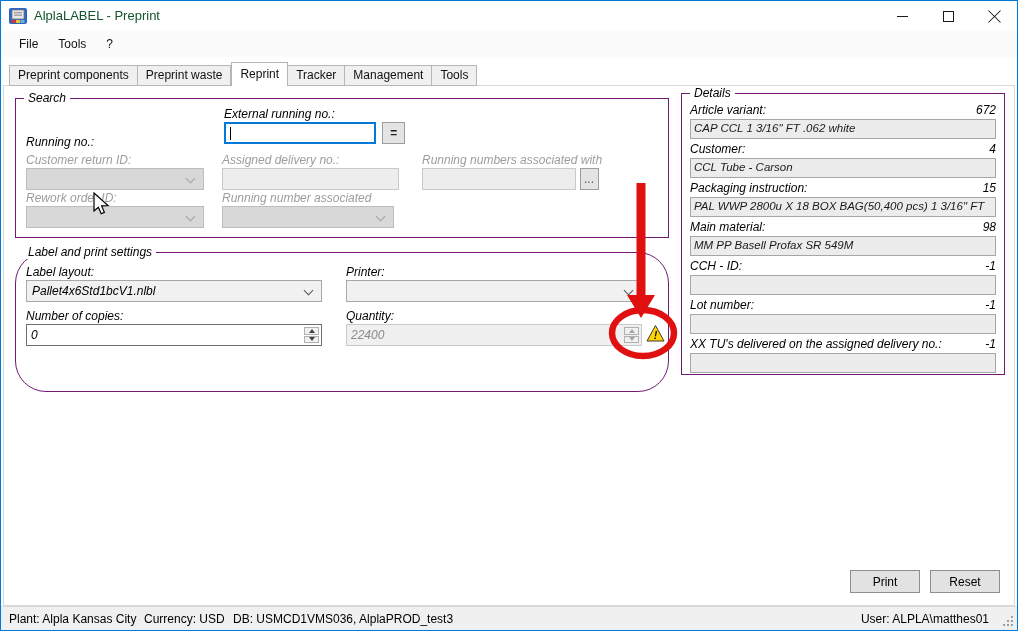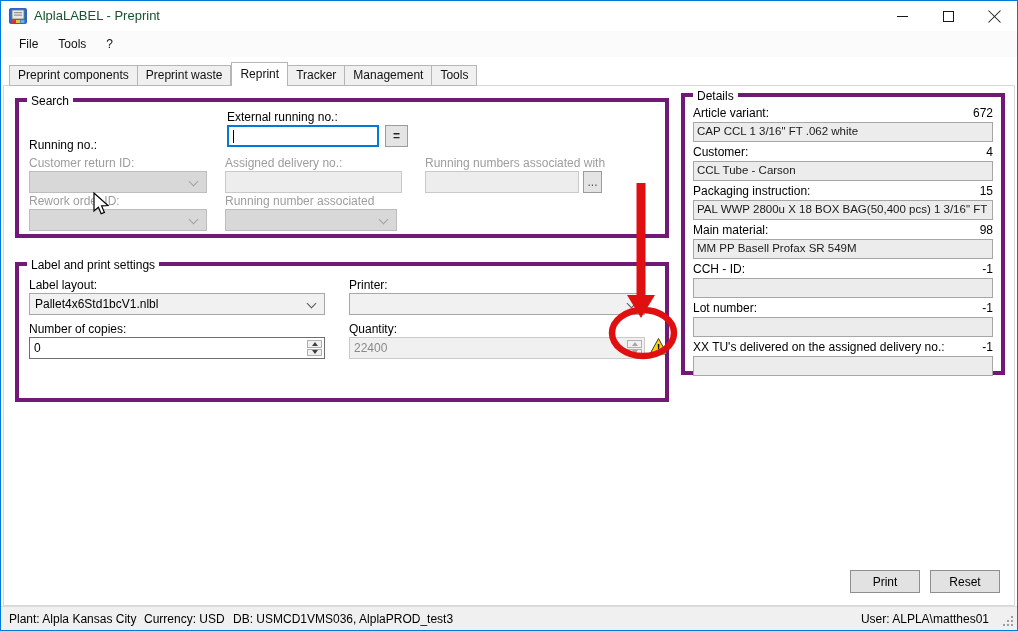--- a/index.html
+++ b/index.html
@@ -32,21 +32,21 @@
   .tabframe { position:absolute; left:2px; top:84px; width:1012px; height:521px;
               border:1px solid #d8d8d8; background:#fff; }
   .tabs { position:absolute; left:8px; top:61px; height:24px; display:flex; align-items:flex-end; z-index:4; }
   .tab { height:21px; line-height:19px; padding:0 8px; background:#f0f0f0;
          border:1px solid #b6b6b6; border-left:none; font-size:12px; color:#111; margin-bottom:0; }
   .tab:first-child { border-left:1px solid #b6b6b6; }
   .tab.active { height:24px; line-height:22px; background:#fff; border-left:1px solid #b6b6b6;
                 border-bottom:none; position:relative; z-index:5; }
 
   
-  .group { position:absolute; border:4px solid #701a75; background:#fff; }
+  .group { position:absolute; border:1px solid #701a75; background:#fff;font-style:italic; }
   .legend { position:absolute; top:-8px; left:8px; background:#fff; padding:0 4px;
             font-size:12px; color:#000; white-space:nowrap; }
 
   .flabel { position:absolute; font-size:12px; color:#000; white-space:nowrap; }
   .flabel.dis { color:#9d9d9d; }
 
   .tbox { position:absolute; border:1px solid #5a5a5a; background:#fff; padding:3px 4px;
           font-size:12px; overflow:hidden; white-space:nowrap; }
   .tbox.disabled { background:#ededed; border-color:#c9c9c9; }
   .tbox.focused { border:2px solid #0079d8; padding:2px 3px; }
@@ -172,21 +172,21 @@
       <span class="chev"></span>
     </div>
 
     <span class="flabel dis" style="left:206px; top:92px;">Running number associated</span>
     <div class="combo disabled" style="left:206px; top:107px; width:172px; height:22px;">
       <span></span>
       <span class="chev"></span>
     </div>
   </div>
 
-  <div class="group" style="left:14px; top:261px; width:654px; height:140px;">
+  <div class="group" style="left:14px; top:251px; width:654px; height:140px;border-radius:31px;">
     <span class="legend">Label and print settings</span>
 
     <span class="flabel" style="left:10px; top:12px;">Label layout:</span>
     <div class="combo" style="left:10px; top:27px; width:296px; height:22px;">
       <span>Pallet4x6Std1bcV1.nlbl</span>
       <span class="chev"></span>
     </div>
 
     <span class="flabel" style="left:330px; top:12px;">Printer:</span>
     <div class="combo" style="left:330px; top:27px; width:296px; height:22px;">

